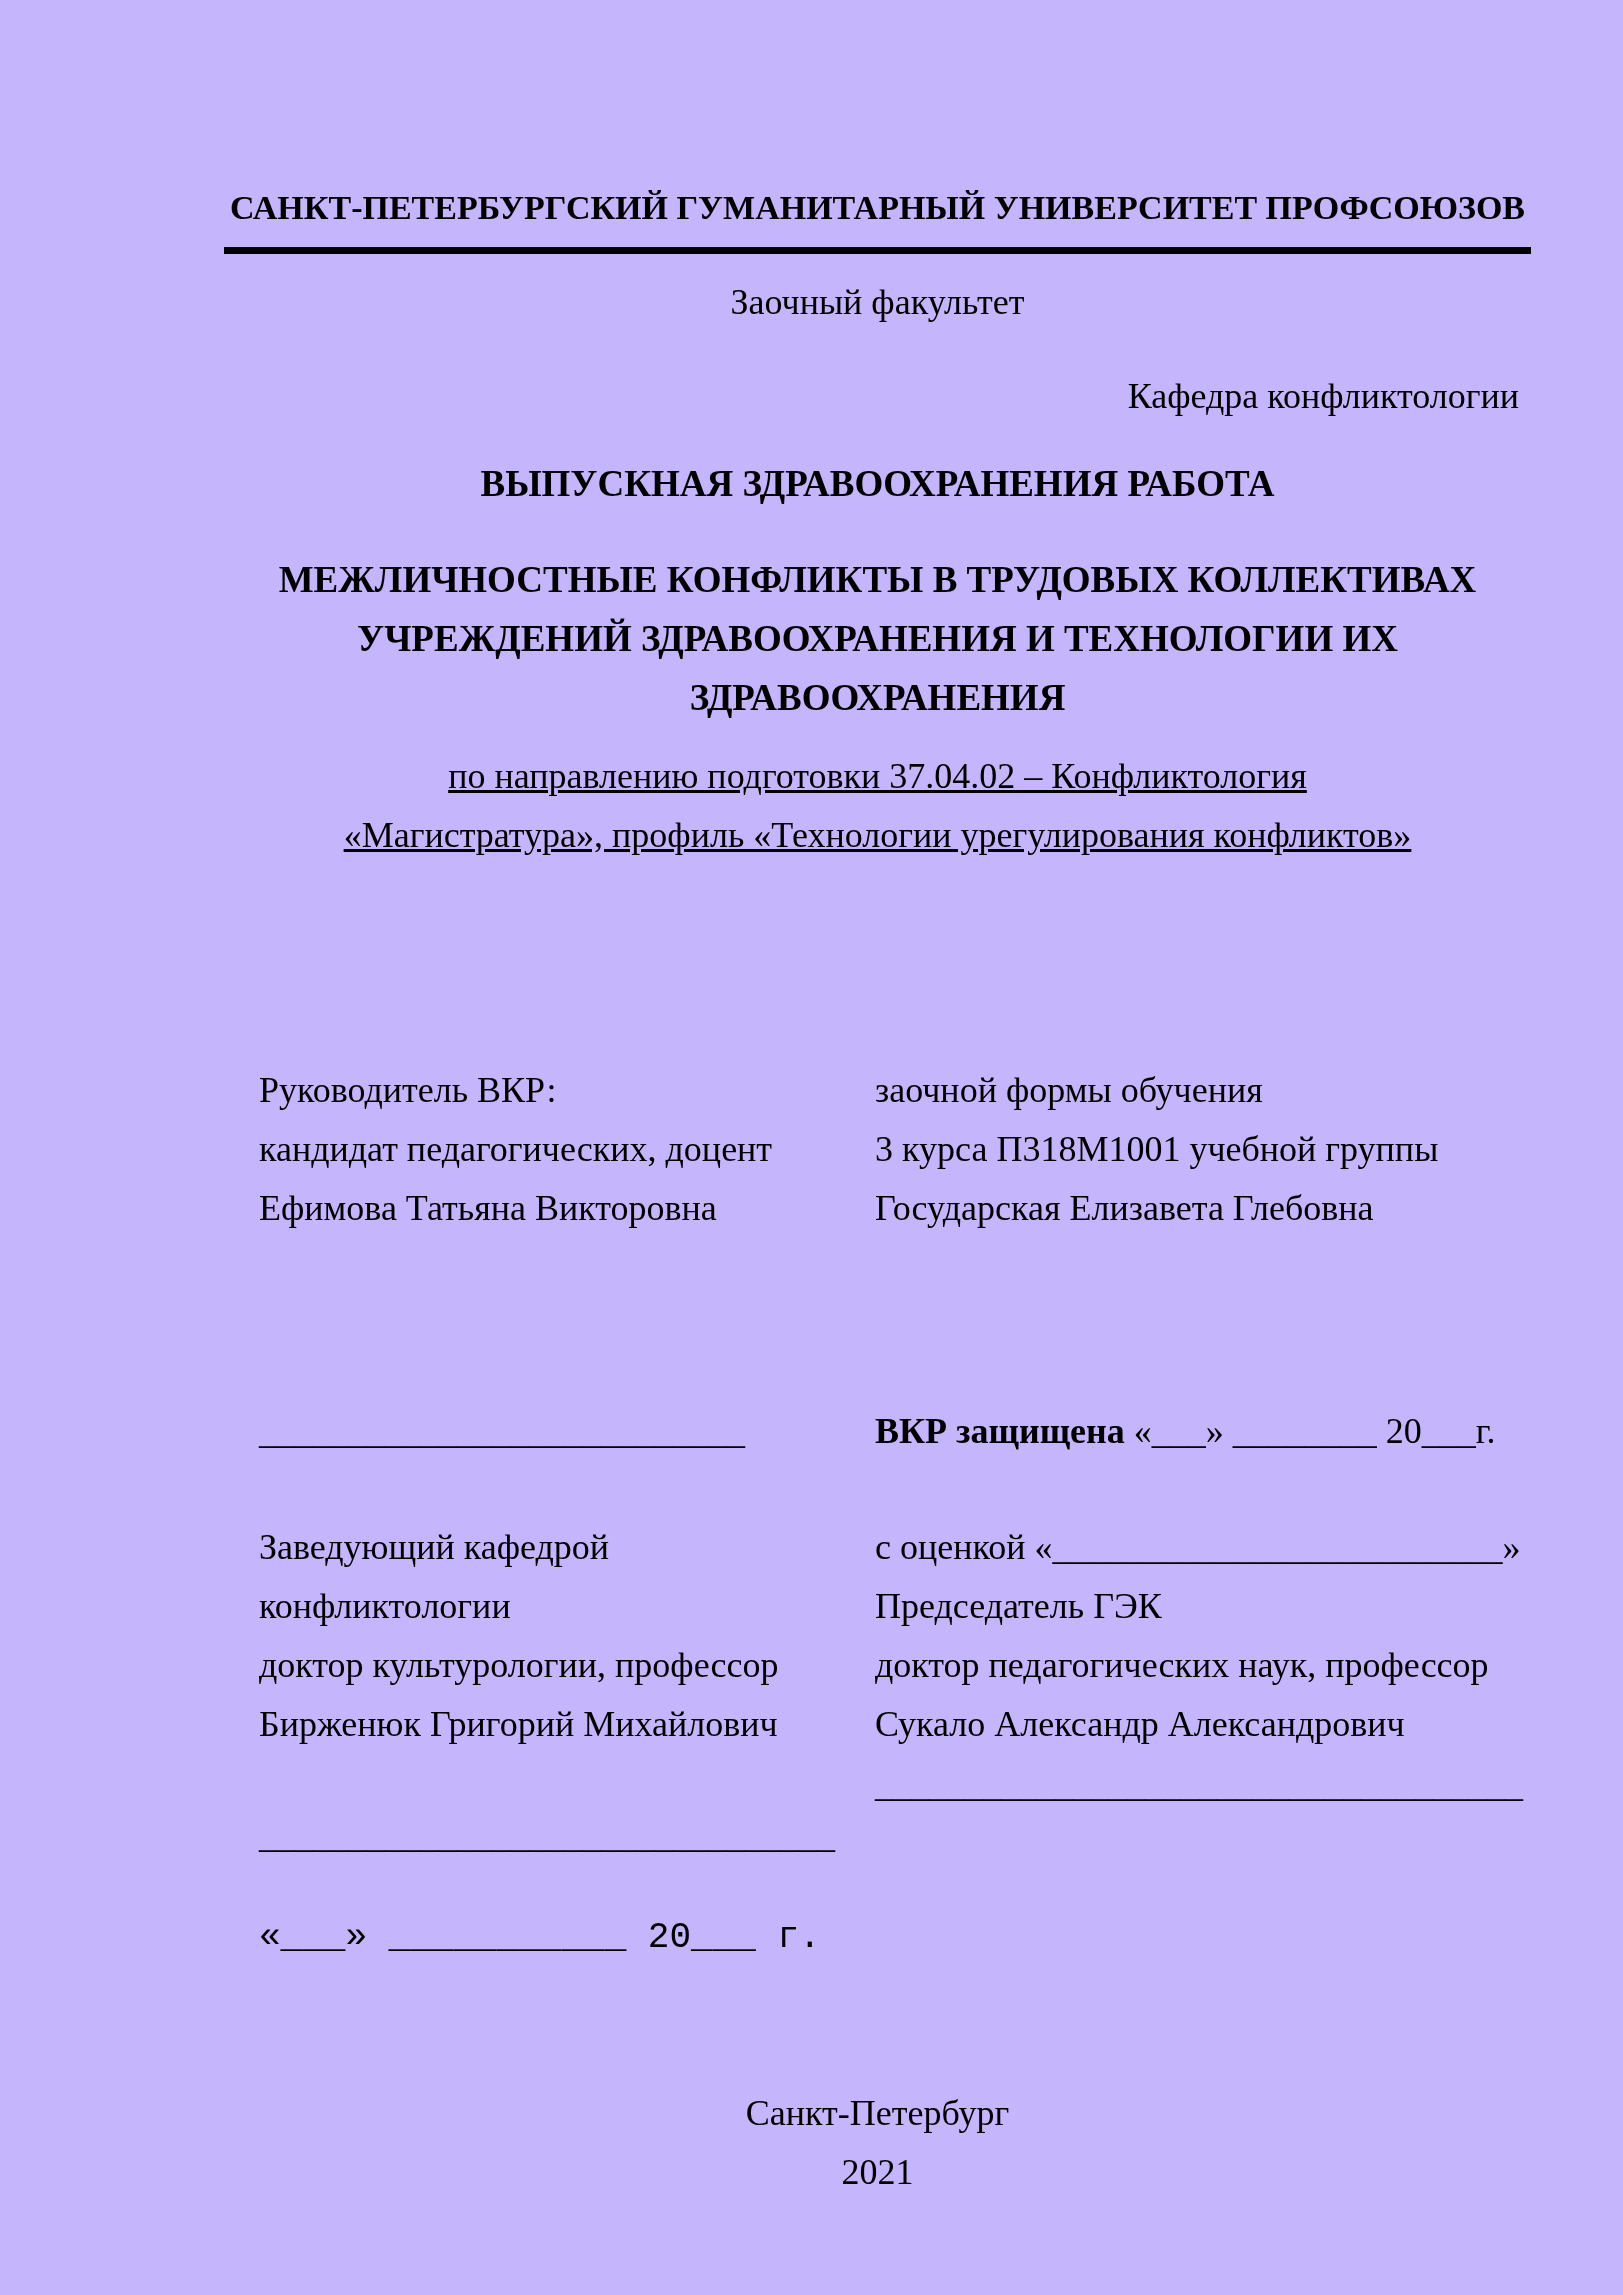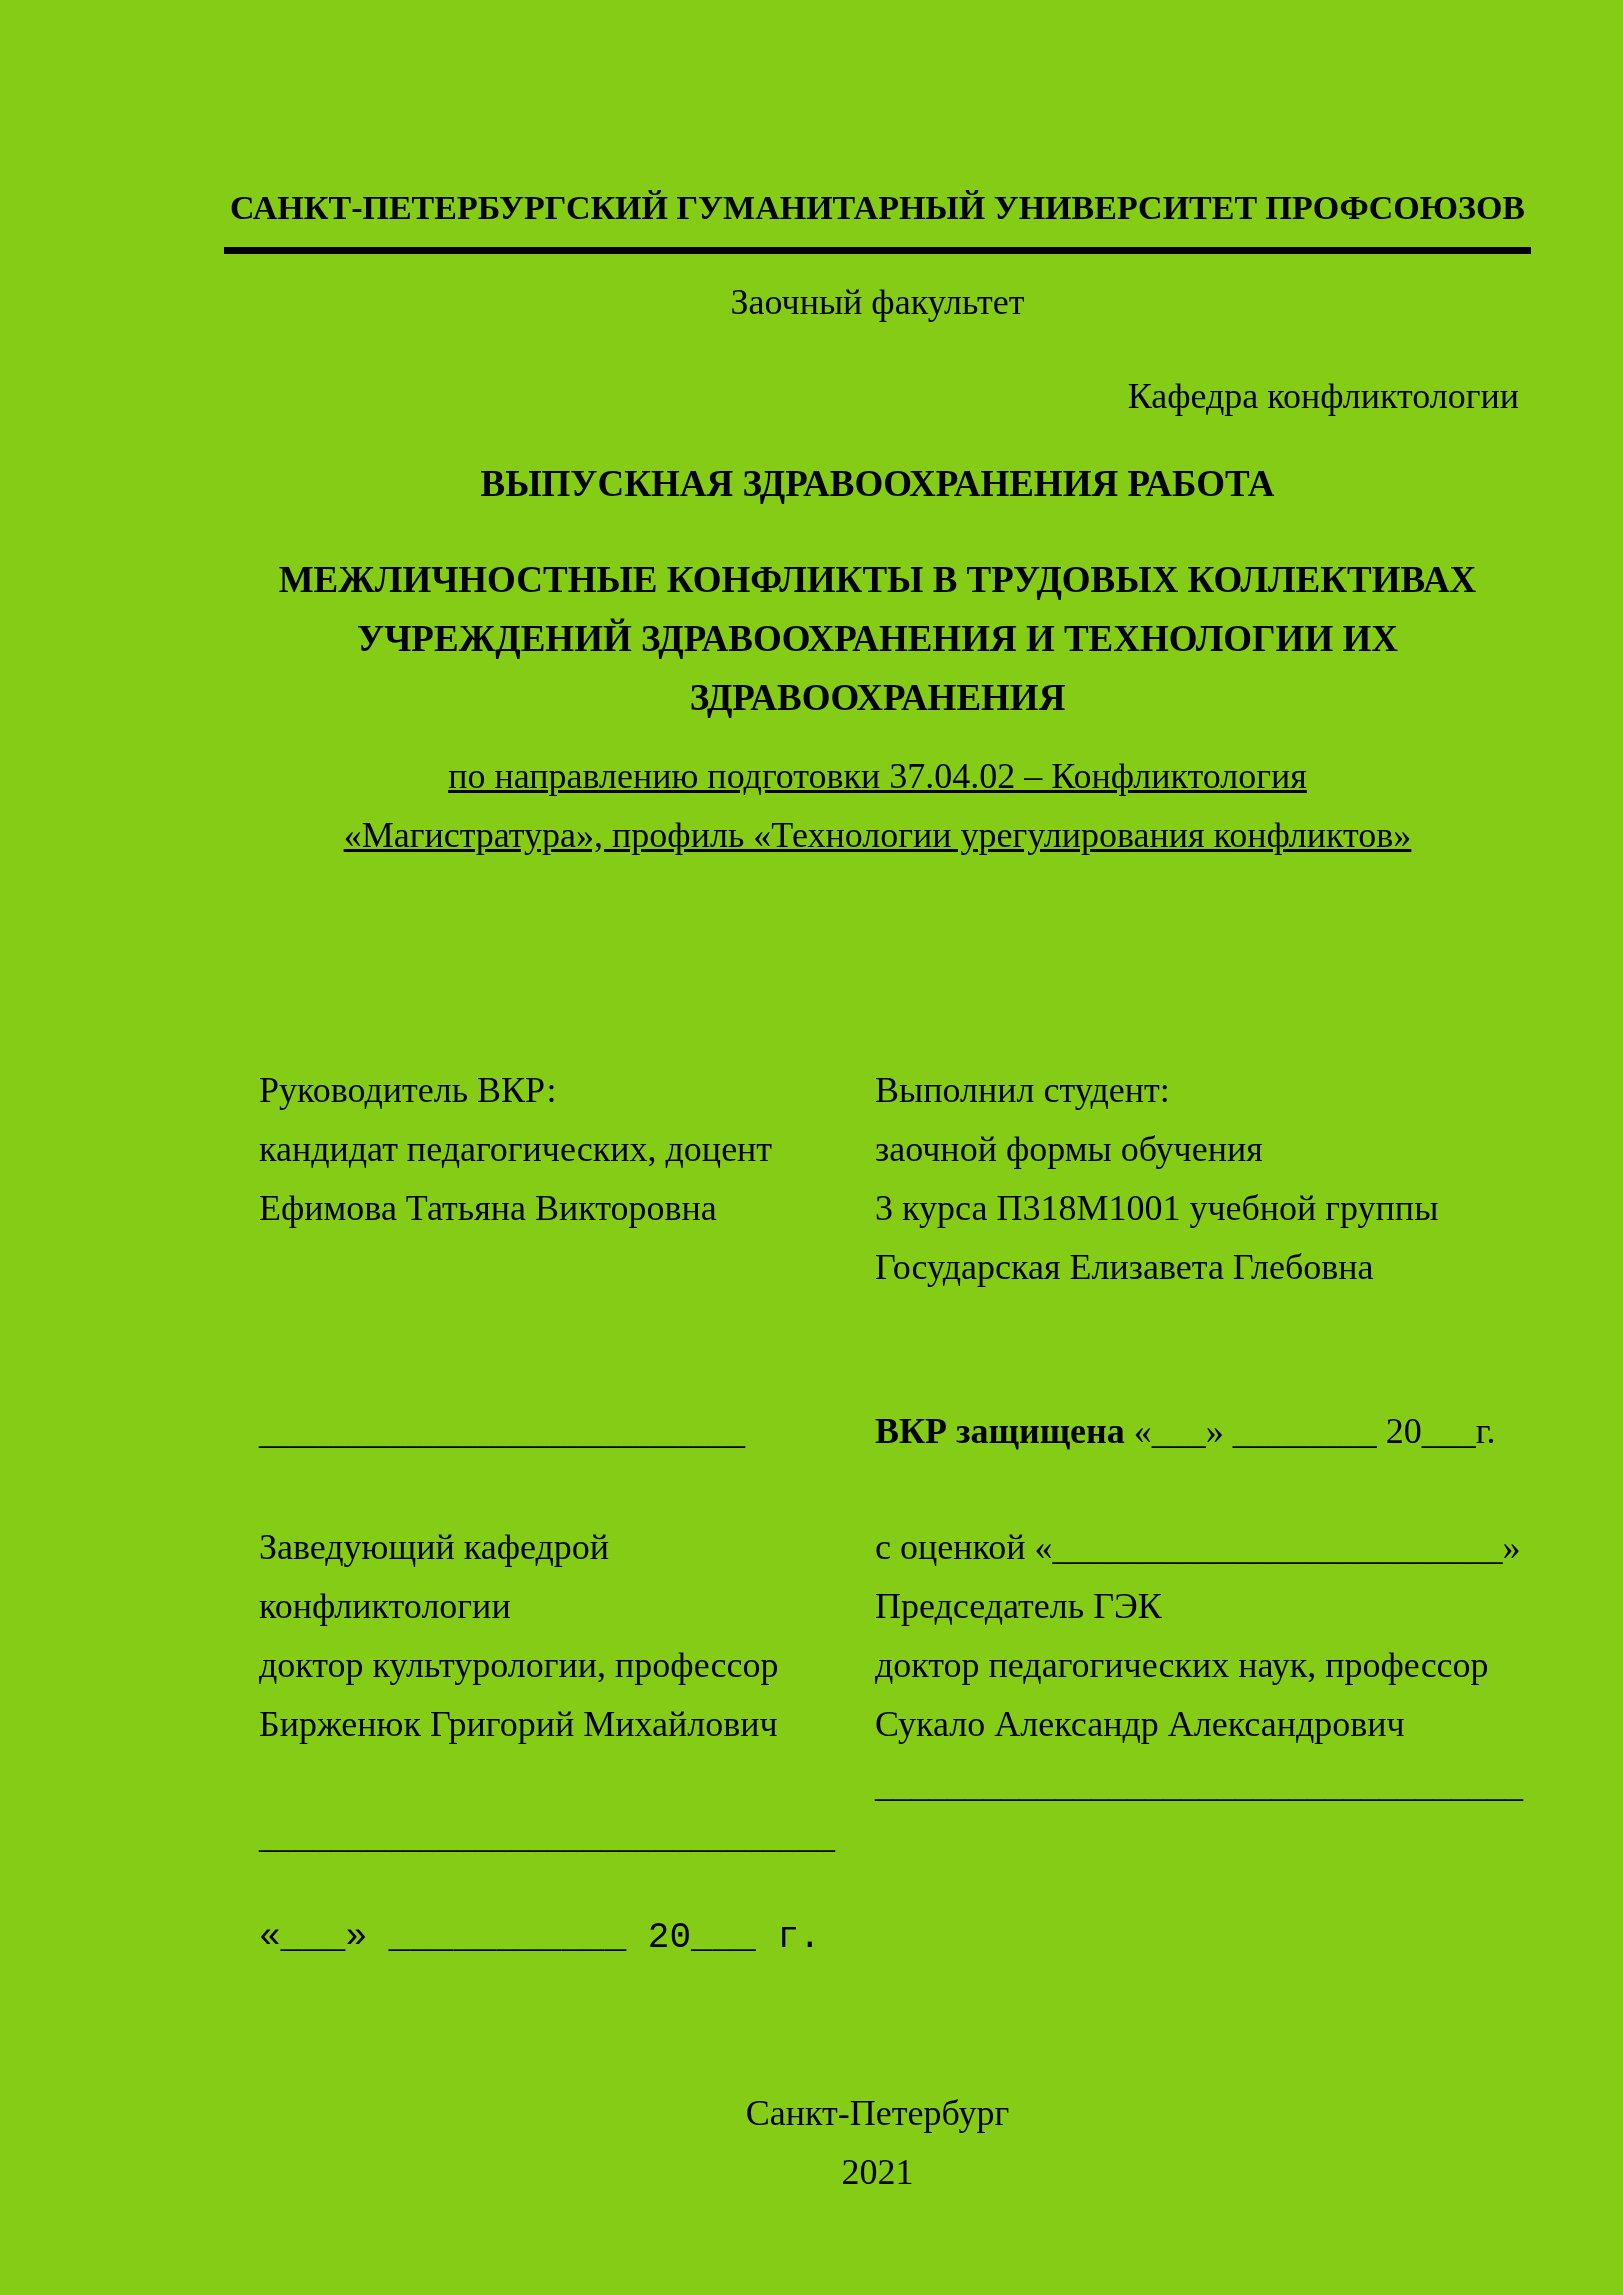--- a/index.html
+++ b/index.html
@@ -4,21 +4,21 @@
 <style>
   html, body {
     margin: 0;
     padding: 0;
     background: #ffffff;
   }
   .page {
     position: relative;
     width: 1623px;
     height: 2295px;
-    background: #84cc16;
+    background: #c4b5fd;
     color: #000000;
     font-family: "Liberation Serif", "DejaVu Serif", serif;
     font-size: 36px;
     line-height: 59px;
     overflow: hidden;
   }
   .abs { position: absolute; }
   .center-band {
     left: 224px;
     width: 1307px;
@@ -82,21 +82,20 @@
     <div>«Магистратура», профиль «Технологии урегулирования конфликтов»</div>
   </div>
 
   <div class="abs left-col cols">
     <div>Руководитель ВКР:</div>
     <div>кандидат педагогических, доцент</div>
     <div>Ефимова Татьяна Викторовна</div>
   </div>
 
   <div class="abs right-col cols">
-    <div>Выполнил студент:</div>
     <div>заочной формы обучения</div>
     <div>3 курса П318М1001 учебной группы</div>
     <div>Государская Елизавета Глебовна</div>
   </div>
 
   <div class="abs left-col rowA nowrap">___________________________</div>
 
   <div class="abs right-col rowA nowrap">
     <span class="bold">ВКР защищена</span>
     <span>«___» ________ 20___г.</span>

